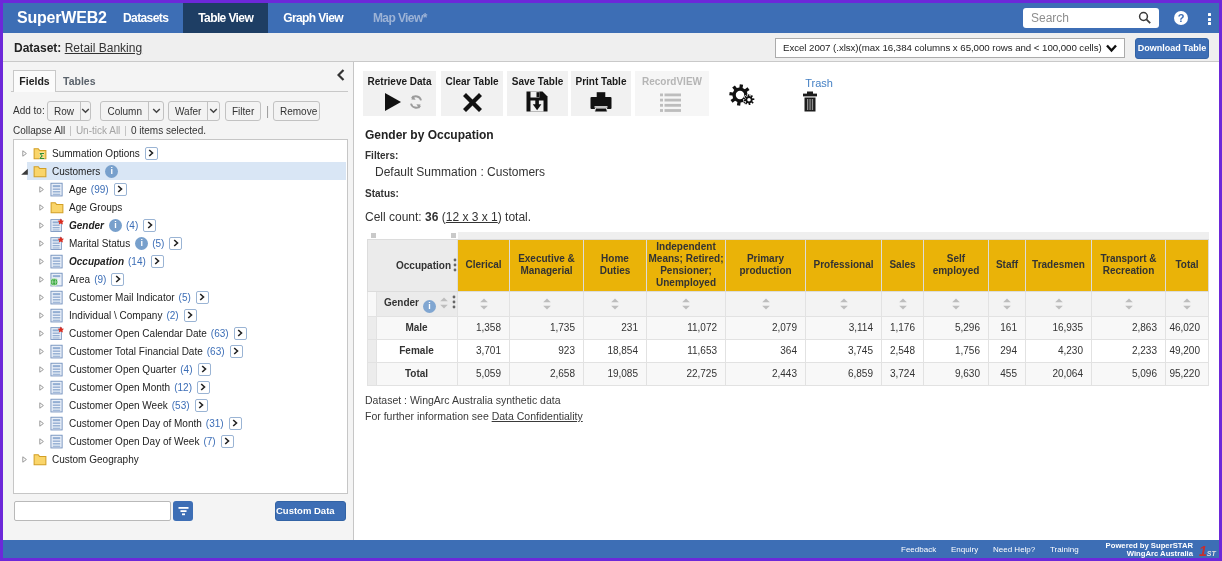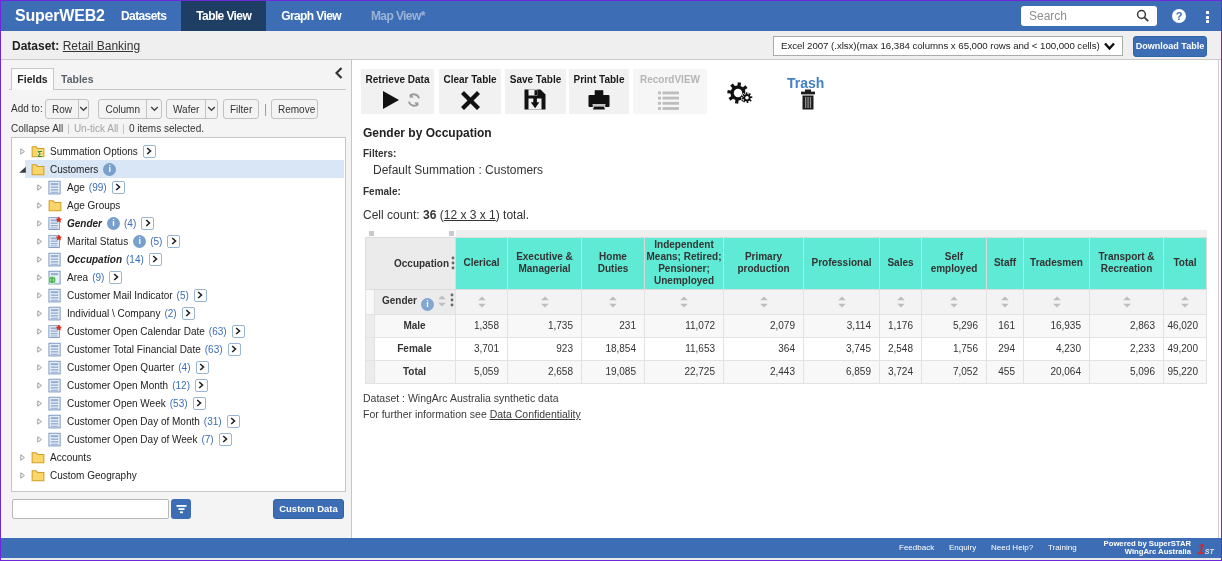--- a/index.html
+++ b/index.html
@@ -1,18 +1,18 @@
 <!DOCTYPE html>
 <html><head>
 <meta charset="utf-8">
 <style>
 *{margin:0;padding:0;box-sizing:border-box;}
 html,body{width:1222px;height:561px;}
 body{font-family:"Liberation Sans",sans-serif;background:#fff;}
-#page{position:relative;width:1222px;height:561px;border:1px solid #6d28d9;background:#fff;overflow:hidden;padding-left:36px;}
+#page{position:relative;width:1222px;height:561px;border:3px solid #6d28d9;background:#fff;overflow:hidden;padding-left:36px;}
 
 #nav{position:absolute;left:0;top:0;width:1220px;height:30px;background:#3d6eb5;}
 #logo{position:absolute;left:14px;top:0;line-height:30px;color:#fff;font-size:16px;font-weight:700;letter-spacing:-0.2px;}
 #tabs{position:absolute;left:105px;top:0;height:30px;display:flex;}
 #tabs .tab{height:30px;line-height:30px;padding:0 15px;color:#fff;font-size:12px;font-weight:700;letter-spacing:-0.6px;}
 #tabs .tab.active{background:#1e3e64;}
 #tabs .tab.dim{color:#9db3d6;}
 #searchbox{position:absolute;left:1020px;top:5px;width:136px;height:20px;background:#fff;border-radius:3px;}
 #searchbox .ph{position:absolute;left:8px;top:3px;font-size:12px;color:#8e8e8e;}
 #helpc{position:absolute;left:1171px;top:8px;width:14px;height:14px;border-radius:50%;background:#fff;color:#3d6eb5;font-size:11px;font-weight:700;text-align:center;line-height:14px;}
@@ -44,35 +44,35 @@
 .trow .ic{width:14px;height:15px;margin-right:5px;flex:0 0 auto;position:relative;top:0px;}
 .trow .cnt{color:#3b6db6;margin-left:4px;}
 .trow .abox{margin-left:5px;width:13px;height:13px;border:1px solid #9ab4d4;border-radius:2px;background:#fff;display:inline-flex;align-items:center;justify-content:center;}
 .l1{padding-left:6px;}
 .l2{padding-left:23px;}
 .info{width:13px;height:13px;border-radius:50%;background:#78a0cc;color:#fff;font-size:9px;font-weight:700;text-align:center;line-height:13px;margin-left:5px;flex:0 0 auto;font-style:normal;}
 #hl{position:absolute;left:13px;right:1px;top:0;bottom:0;background:#d9e6f5;z-index:0;}
 .z1{position:relative;z-index:1;}
 #finput{position:absolute;left:11px;top:439px;width:157px;height:20px;background:#fff;border:1px solid #b9b9b9;border-radius:2px;}
 #fbtn{position:absolute;left:170px;top:439px;width:20px;height:20px;background:#3d6eb5;border-radius:3px;display:flex;align-items:center;justify-content:center;}
-#cdbtn{position:absolute;left:272px;top:439px;width:71px;height:20px;background:#3d6eb5;border:1px solid #3263a5;border-radius:3px;color:#fff;font-size:9.5px;font-weight:700;text-align:center;line-height:18px;white-space:nowrap;}
+#cdbtn{position:absolute;left:272px;top:439px;width:71px;height:20px;background:#3d6eb5;border:1px solid #3263a5;border-radius:3px;color:#fff;font-size:9.5px;font-weight:700;text-align:left;line-height:18px;white-space:nowrap;}
 
 #main{position:absolute;left:352px;top:59px;width:866px;height:478px;background:#fff;border-right:1px solid #ccc;}
 .tbtn{position:absolute;top:9px;height:45px;background:#f1f1f1;text-align:center;}
 .tbtn .lb{font-size:10px;font-weight:700;color:#1a1a1a;margin-top:5px;white-space:nowrap;}
 .tbtn.dis{background:#f6f6f6;}
 .tbtn.dis .lb{color:#b5b5b5;}
 #h1{position:absolute;left:10px;top:66px;font-size:12px;font-weight:700;color:#222;}
 .sh{position:absolute;left:10px;font-size:10px;font-weight:700;color:#333;}
 .sv{position:absolute;font-size:12px;color:#333;}
 
 #ttbl{position:absolute;left:12px;top:170px;border-collapse:collapse;table-layout:fixed;}
 #ttbl td{border:1px solid #e2e2e2;font-size:10px;color:#333;padding:0;overflow:hidden;}
 #ttbl .strip td{border:none;height:7px;}
-#ttbl .hrow td{background:#5eead4;font-weight:700;text-align:center;vertical-align:middle;height:52px;line-height:12px;border-color:#dcdcdc;}
+#ttbl .hrow td{background:#eab308;font-weight:700;text-align:center;vertical-align:middle;height:52px;line-height:12px;border-color:#dcdcdc;}
 #ttbl td.corner{background:#ebebeb;text-align:right;vertical-align:middle;}
 #ttbl .srow td{height:25px;background:#f3f3f3;text-align:center;vertical-align:middle;}
 #ttbl .srow td.gcell{background:#ebebeb;text-align:left;padding-left:7px;white-space:nowrap;}
 #ttbl .srow td.sp{background:#f8f8f8;}
 #ttbl .drow td{height:23px;text-align:right;padding-right:8px;vertical-align:middle;}
 #ttbl .drow td.rl{text-align:center;padding-left:7px;font-weight:700;}
 #ttbl .drow td.sp{background:#ececec;padding:0;}
 #ttbl .odd td{background:#f8f8f8;}
 #ttbl .even td{background:#fff;}
 #note1{position:absolute;left:10px;top:332px;font-size:10.5px;color:#3a3a3a;}
@@ -469,29 +469,20 @@
             </svg>
           </span>
         </div>
       <div class="trow l1">
           <svg class="exp" viewBox="0 0 9 9">
             <path d="M2.8,1.8 L6.4,4.5 L2.8,7.2 Z" fill="none" stroke="#9a9a9a" stroke-width="1"></path>
           </svg>
           <svg class="ic" viewBox="0 0 15 15">
             <path d="M1.2,13.2 V2.4 h4.4 l1.4,1.8 h6.8 v9 Z" fill="#fad56a" stroke="#d29f25" stroke-width="1.1"></path>
           </svg>
-          <span>Accounts</span>
-        </div>
-      <div class="trow l1">
-          <svg class="exp" viewBox="0 0 9 9">
-            <path d="M2.8,1.8 L6.4,4.5 L2.8,7.2 Z" fill="none" stroke="#9a9a9a" stroke-width="1"></path>
-          </svg>
-          <svg class="ic" viewBox="0 0 15 15">
-            <path d="M1.2,13.2 V2.4 h4.4 l1.4,1.8 h6.8 v9 Z" fill="#fad56a" stroke="#d29f25" stroke-width="1.1"></path>
-          </svg>
           <span>Custom Geography</span>
         </div>
     </div>
     <input id="finput" style="">
     <div id="fbtn">
         <svg width="11" height="10" viewBox="0 0 11 10">
           <rect x="0.5" y="1" width="10" height="1.8" fill="#fff"></rect>
           <rect x="2.5" y="4.2" width="6" height="1.8" fill="#fff"></rect>
           <rect x="4" y="7.4" width="3" height="1.8" fill="#fff"></rect>
         </svg>
@@ -552,33 +543,33 @@
             <rect x="4.5" y="16.1" width="16.5" height="2.8"></rect>
           </g>
         </svg>
     </div>
     <svg style="position:absolute;left:374px;top:22px" width="33" height="28" viewBox="0 0 33 28">
         <path d="M18.1,13.6 L16.8,15.9 L18.8,18.5 L16.1,20.5 L14.2,17.9 L11.6,18.6 L11.2,21.8 L7.9,21.3 L8.4,18.1 L6.1,16.8 L3.5,18.8 L1.5,16.1 L4.1,14.2 L3.4,11.6 L0.2,11.2 L0.7,7.9 L3.9,8.4 L5.2,6.1 L3.2,3.5 L5.9,1.5 L7.8,4.1 L10.4,3.4 L10.8,0.2 L14.1,0.7 L13.6,3.9 L15.9,5.2 L18.5,3.2 L20.5,5.9 L17.9,7.8 L18.6,10.4 L21.8,10.8 L21.3,14.1 Z M15.2,11.0 A4.2,4.2 0 1 0 6.8,11.0 A4.2,4.2 0 1 0 15.2,11.0 Z" fill="#111"></path>
         <g transform="translate(14.5,10.2)">
           <path d="M9.2,5.9 L8.8,7.1 L10.2,8.2 L9.2,9.5 L7.8,8.4 L6.7,9.0 L7.0,10.7 L5.3,10.9 L5.1,9.2 L3.9,8.8 L2.8,10.2 L1.5,9.2 L2.6,7.8 L2.0,6.7 L0.3,7.0 L0.1,5.3 L1.8,5.1 L2.2,3.9 L0.8,2.8 L1.8,1.5 L3.2,2.6 L4.3,2.0 L4.0,0.3 L5.7,0.1 L5.9,1.8 L7.1,2.2 L8.2,0.8 L9.5,1.8 L8.4,3.2 L9.0,4.3 L10.7,4.0 L10.9,5.7 Z M7.3,5.5 A1.8,1.8 0 1 0 3.7,5.5 A1.8,1.8 0 1 0 7.3,5.5 Z" fill="#111" stroke="#fff" stroke-width="1.1" paint-order="stroke"></path>
         </g>
       </svg>
-    <div style="position:absolute;left:434px;top:15px;width:44px;text-align:left;font-size:14px;font-weight:700;color:#4580c4;">Trash</div>
+    <div style="position:absolute;left:434px;top:15px;width:44px;text-align:right;font-size:11px;font-weight:400;color:#4580c4;">Trash</div>
     <svg style="position:absolute;left:447px;top:29px" width="16" height="21" viewBox="0 0 16 21">
         <rect x="5" y="0.5" width="6" height="2.6" fill="#1c1c1c"></rect>
         <rect x="1" y="2.6" width="14" height="2.8" fill="#1c1c1c"></rect>
         <path d="M2.5,6.5 H13.5 V20.5 H2.5 Z" fill="#1c1c1c"></path>
         <rect x="5" y="8" width="1.3" height="11" fill="#909090"></rect>
         <rect x="7.4" y="8" width="1.3" height="11" fill="#909090"></rect>
         <rect x="9.8" y="8" width="1.3" height="11" fill="#909090"></rect>
       </svg>
     <div id="h1">Gender by Occupation</div>
     <div class="sh" style="top:88px;">Filters:</div>
     <div class="sv" style="left:20px;top:103px;">Default Summation : Customers</div>
-    <div class="sh" style="top:126px;">Female:</div>
+    <div class="sh" style="top:126px;">Status:</div>
     <div class="sv" style="left:10px;top:148px;">Cell count: <b>36</b> (<span style="text-decoration:underline;">12 x 3 x 1</span>) total.</div>
     <table id="ttbl" style="width:841px;">
       <colgroup>
           <col style="width:9px;">
           <col style="width:81px;">
           <col style="width:52px;">
           <col style="width:74px;">
           <col style="width:63px;">
           <col style="width:79px;">
           <col style="width:80px;">
@@ -708,21 +699,21 @@
       <tr class="drow odd">
             <td class="sp"></td>
             <td class="rl">Total</td>
             <td>5,059</td>
             <td>2,658</td>
             <td>19,085</td>
             <td>22,725</td>
             <td>2,443</td>
             <td>6,859</td>
             <td>3,724</td>
-            <td>7,052</td>
+            <td>9,630</td>
             <td>455</td>
             <td>20,064</td>
             <td>5,096</td>
             <td>95,220</td>
           </tr>
     </tbody>
       </table>
     <div style="position:absolute;left:16px;top:171px;width:5px;height:5px;background:#c9c9c9;"></div>
       <div style="position:absolute;left:96px;top:171px;width:5px;height:5px;background:#c9c9c9;"></div>
       <div id="note1">Dataset : WingArc Australia synthetic data</div>

